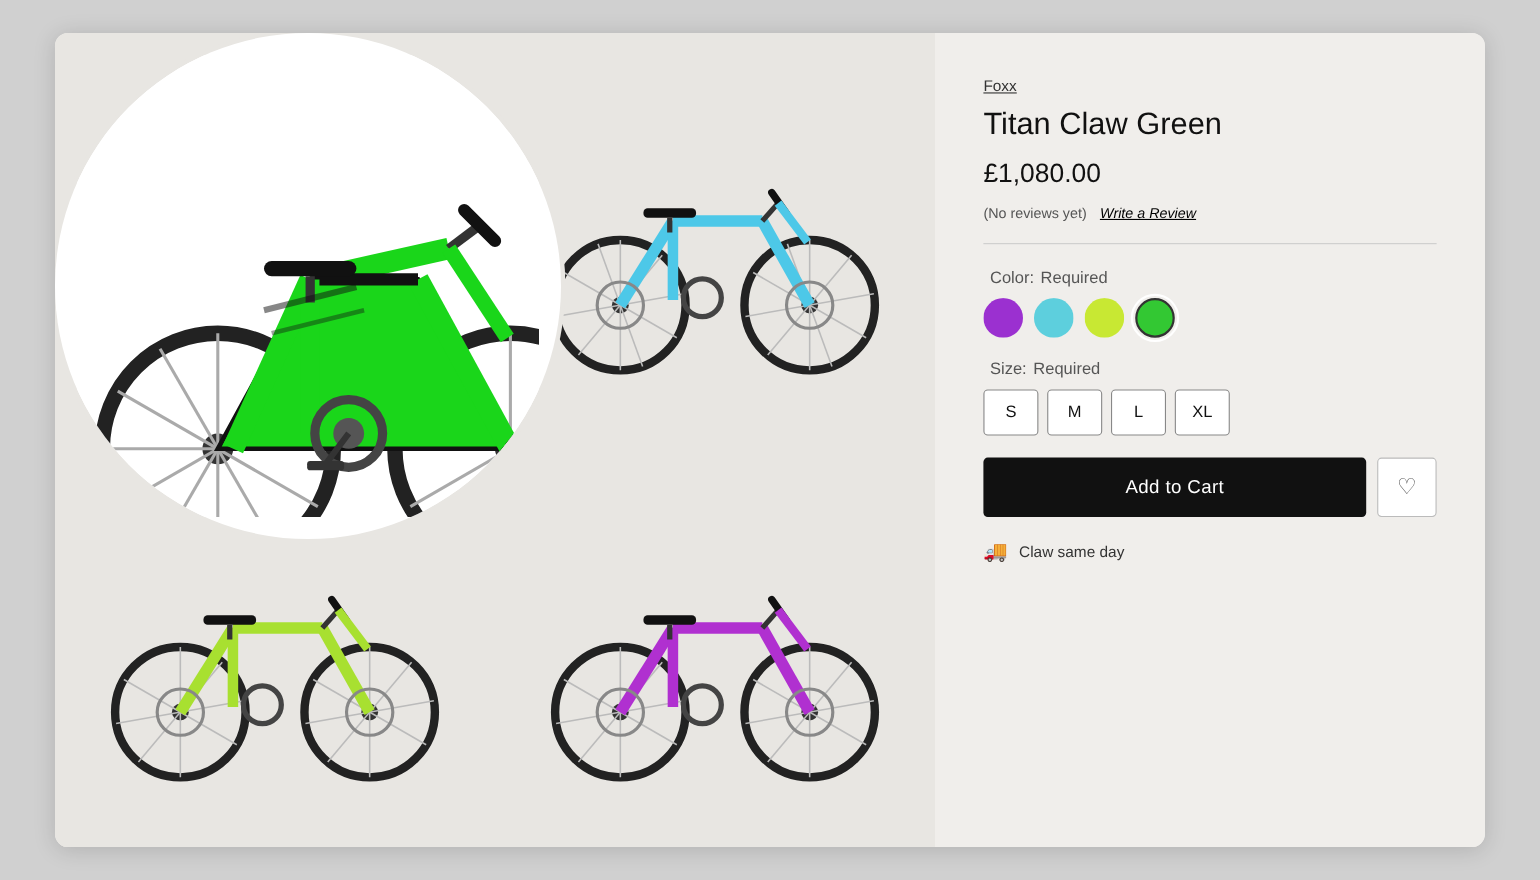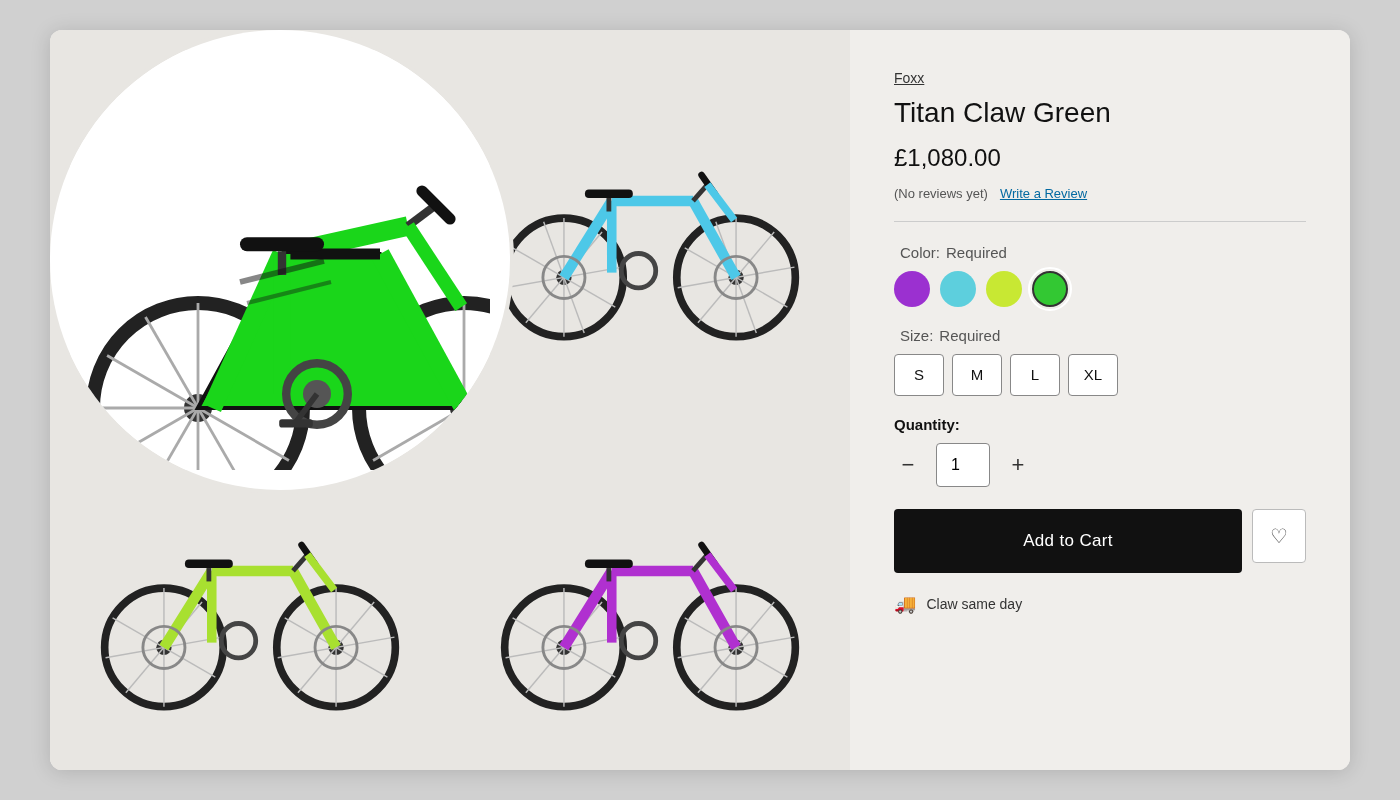--- a/index.html
+++ b/index.html
@@ -85,23 +85,24 @@
     }
     .reviews-row {
       display: flex;
       align-items: flex-end;
       gap: 12px;
       margin-bottom: 20px;
       font-size: 13px;
       color: #555;
     }
     .write-review-link {
-      color: #0369a1;
+      color: #000000;
       text-decoration: underline;
       cursor: pointer;
+      font-style: italic;
     }
     .divider {
       border: none;
       border-top: 1px solid #ccc;
       margin-bottom: 22px;
     }
     .option-row {
       margin-bottom: 20px;
     }
     .option-label {
@@ -186,21 +187,21 @@
       font-weight: 500;
       background: white;
     }
     .add-to-cart-row {
       display: flex;
       gap: 10px;
       margin-bottom: 20px;
     }
     .add-to-cart-btn {
       flex: 1;
-      height: 64px;
+      height: 54px;
       background: #111;
       color: white;
       border: none;
       border-radius: 4px;
       font-size: 17px;
       font-weight: 500;
       cursor: pointer;
       letter-spacing: 0.02em;
     }
     .wishlist-btn {
@@ -434,28 +435,20 @@
         <span>Size:</span><span>Required</span>
       </div>
       <div class="size-buttons">
         <button class="size-btn">S</button>
         <button class="size-btn">M</button>
         <button class="size-btn">L</button>
         <button class="size-btn">XL</button>
       </div>
     </div>
 
-    <div class="quantity-row">
-      <div class="quantity-label">Quantity:</div>
-      <div class="quantity-controls">
-        <button class="qty-btn">−</button>
-        <input class="qty-input" type="number" value="1" min="1" style="">
-        <button class="qty-btn">+</button>
-      </div>
-    </div>
 
     <div class="add-to-cart-row">
       <button class="add-to-cart-btn">Add to Cart</button>
       <button class="wishlist-btn">
         <span>♡</span>
       </button>
     </div>
 
     <div class="shipping-row">
       <span class="truck-icon">🚚</span>

